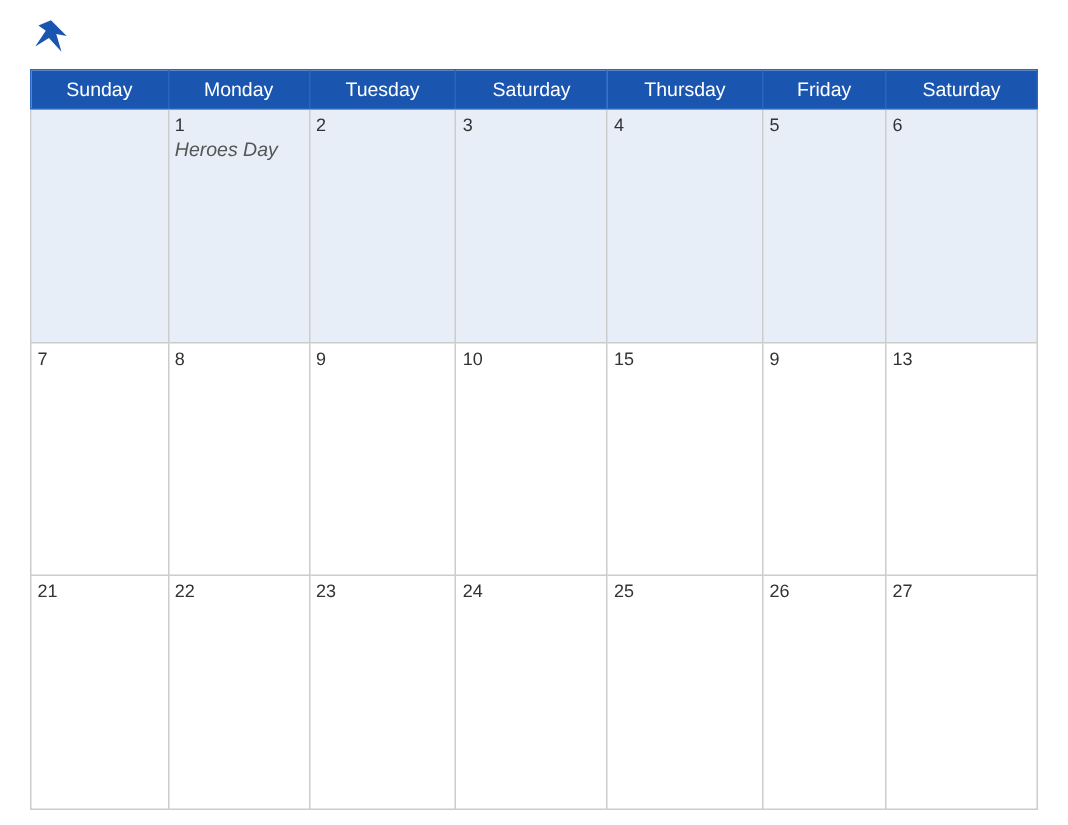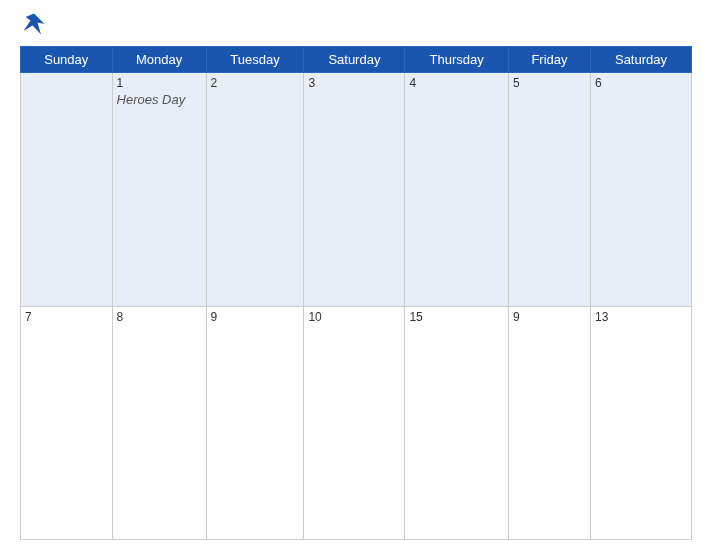--- a/index.html
+++ b/index.html
@@ -161,14 +161,37 @@
         <td>
           <div class="day-num">15</div>
         </td>
         <td>
           <div class="day-num">9</div>
         </td>
         <td>
           <div class="day-num">13</div>
         </td>
       </tr>
+      <tr>
+        <td>
+          <div class="day-num">21</div>
+        </td>
+        <td>
+          <div class="day-num">22</div>
+        </td>
+        <td>
+          <div class="day-num">23</div>
+        </td>
+        <td>
+          <div class="day-num">24</div>
+        </td>
+        <td>
+          <div class="day-num">25</div>
+        </td>
+        <td>
+          <div class="day-num">26</div>
+        </td>
+        <td>
+          <div class="day-num">27</div>
+        </td>
+      </tr>
     </tbody>
 </table>
 
 </body></html>

